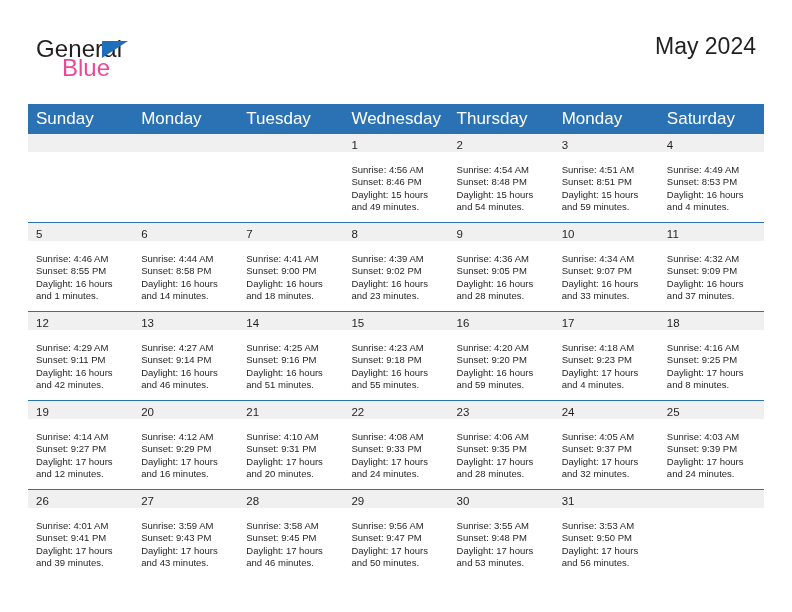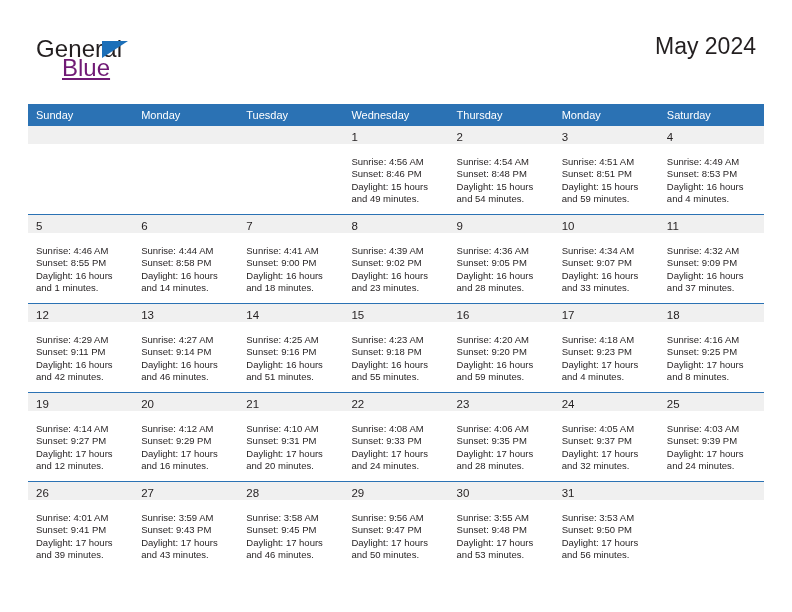--- a/index.html
+++ b/index.html
@@ -55,23 +55,22 @@
     width: 0;
     height: 0;
     border-left: 26px solid #1c6fb8;
     border-bottom: 17px solid transparent;
   }
   .brand-blue {
     position: absolute;
     left: 26px;
     top: 19px;
     font-size: 24px;
-    color: #701a75;
+    color: #ec4899;
     line-height: 26px;
-    text-decoration: underline;
   }
 
   .title-block {
     position: absolute;
     right: 36px;
     top: 30px;
     text-align: right;
   }
   .cal-title {
     font-size: 23px;
@@ -93,21 +92,21 @@
     left: 28px;
     top: 104px;
     width: 736px;
     border-collapse: collapse;
     table-layout: fixed;
   }
 
   .calendar th {
     background: #2b72b4;
     color: #ffffff;
-    font-size: 11px;
+    font-size: 17px;
     font-weight: normal;
     text-align: left;
     padding: 5px 0 5px 8px;
     height: 11px;
     border: none;
   }
 
   .calendar td {
     vertical-align: top;
     padding: 0;

